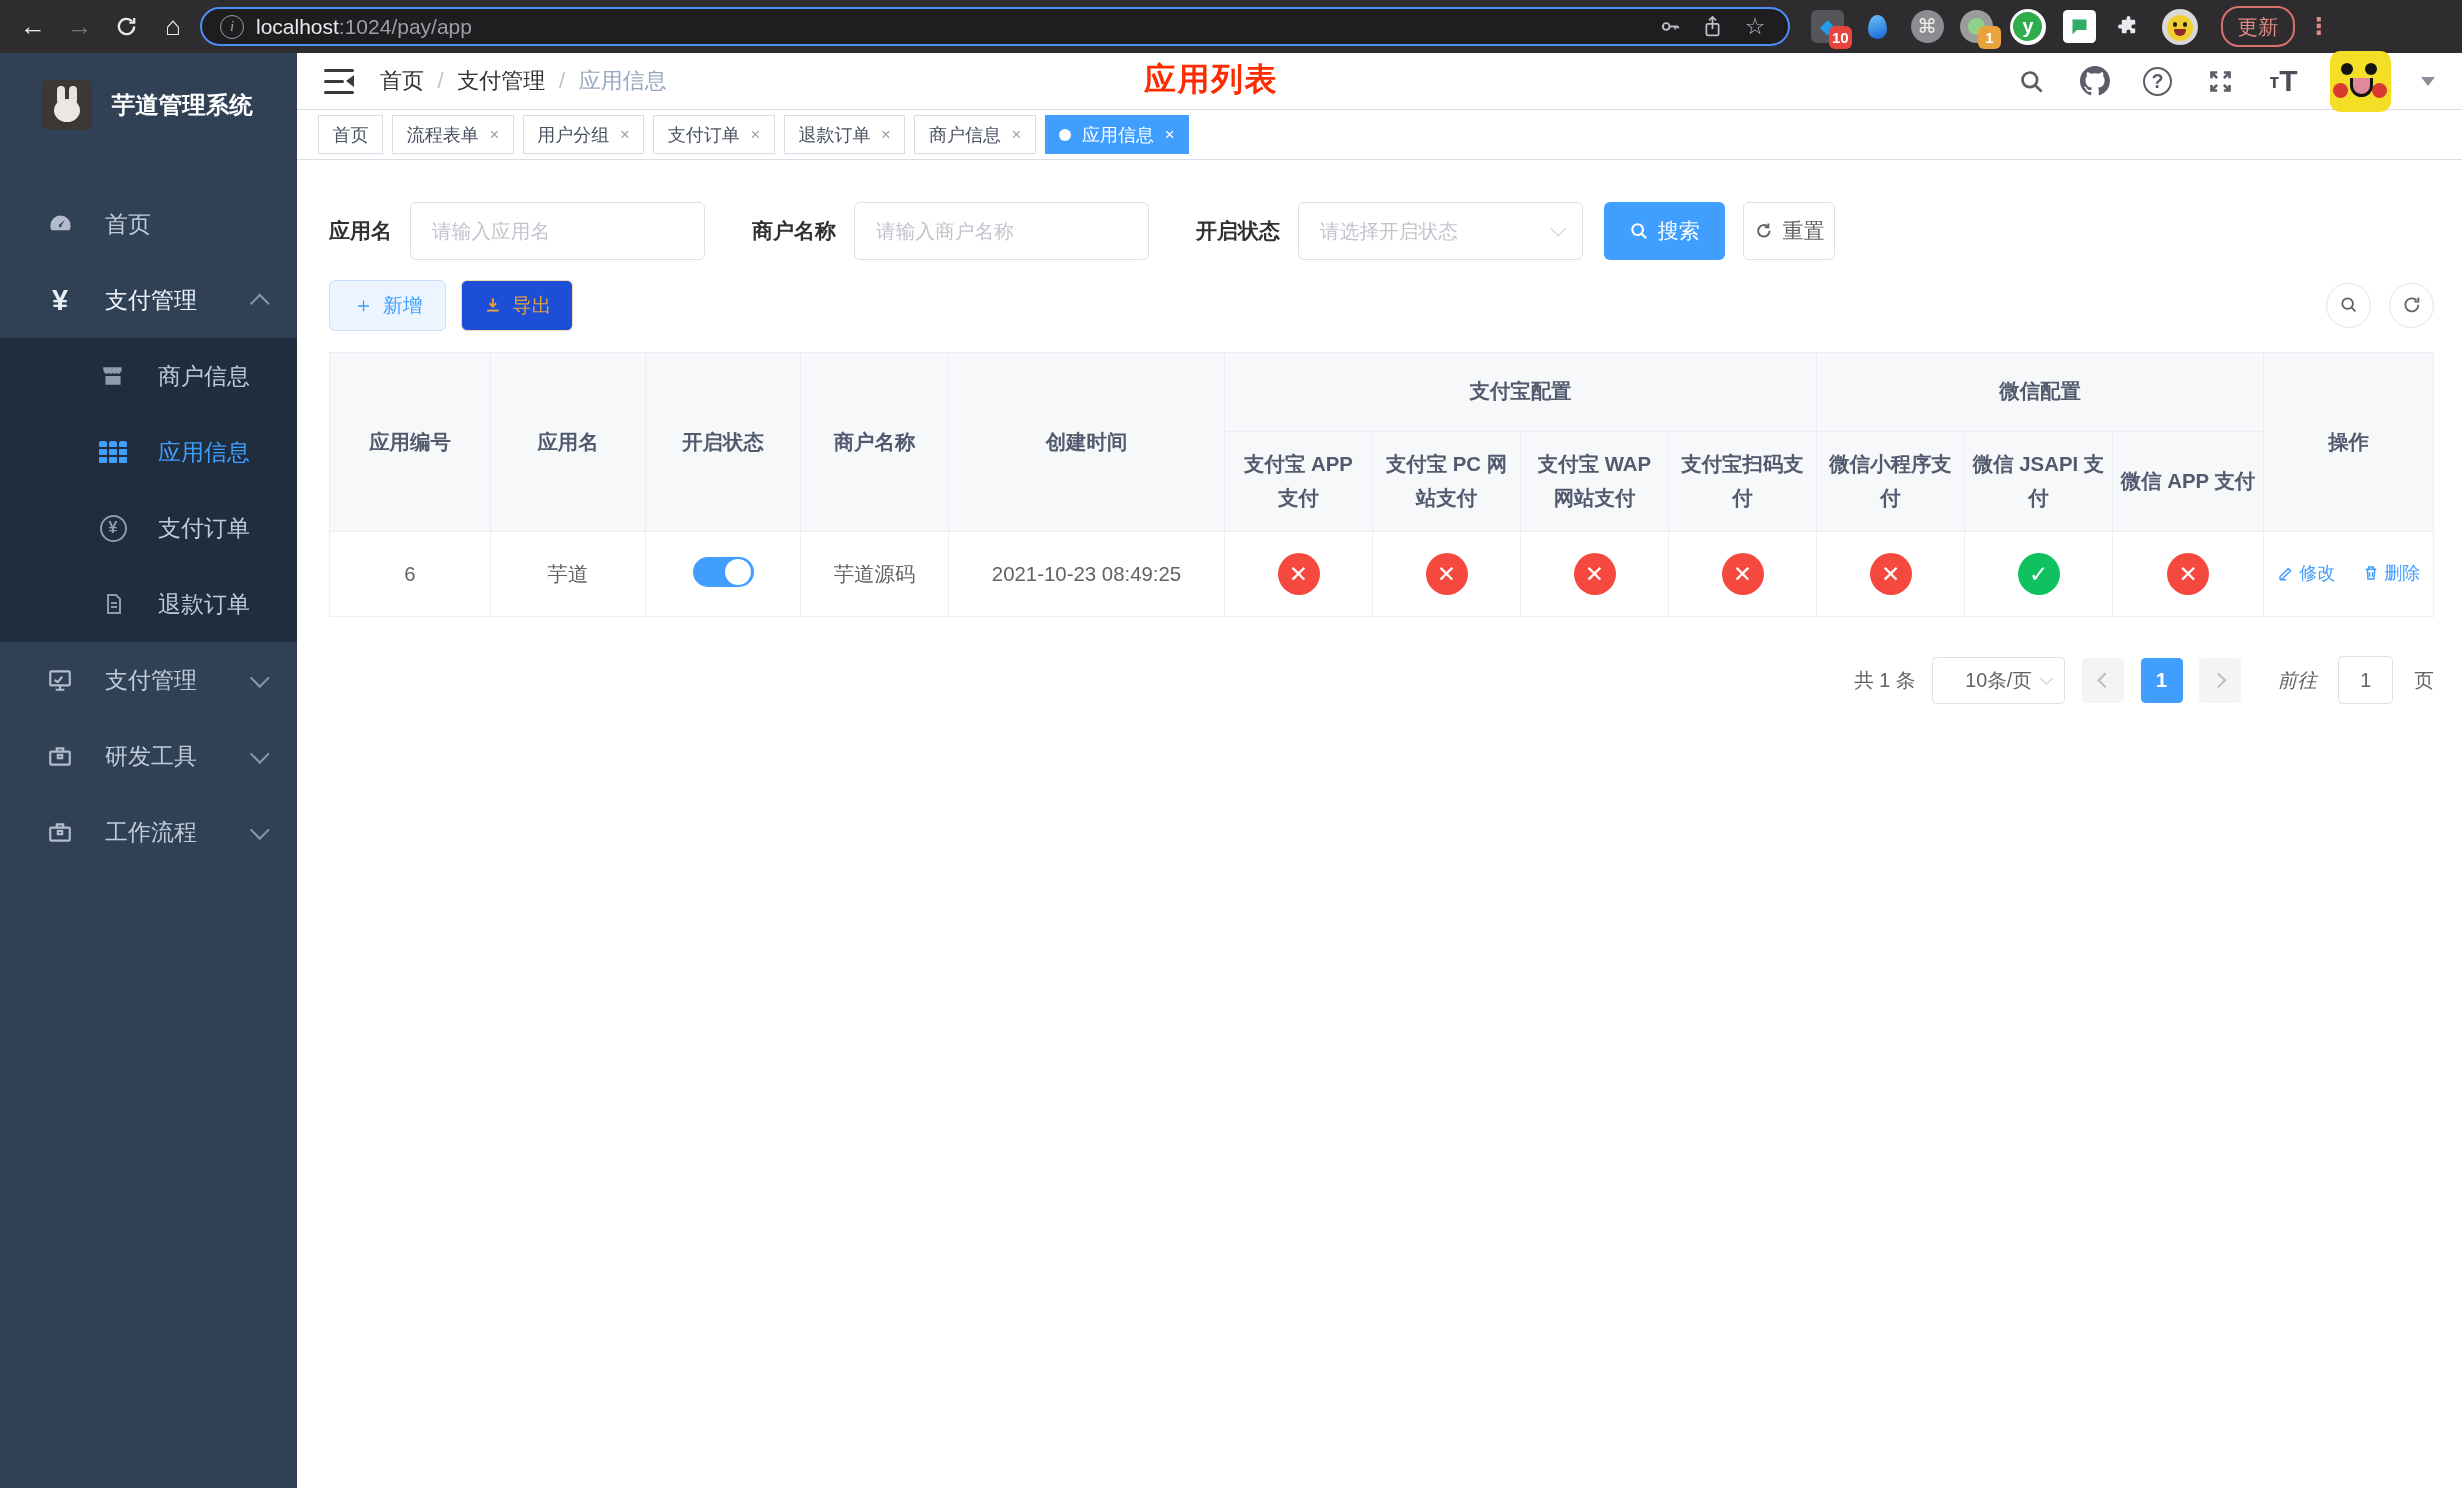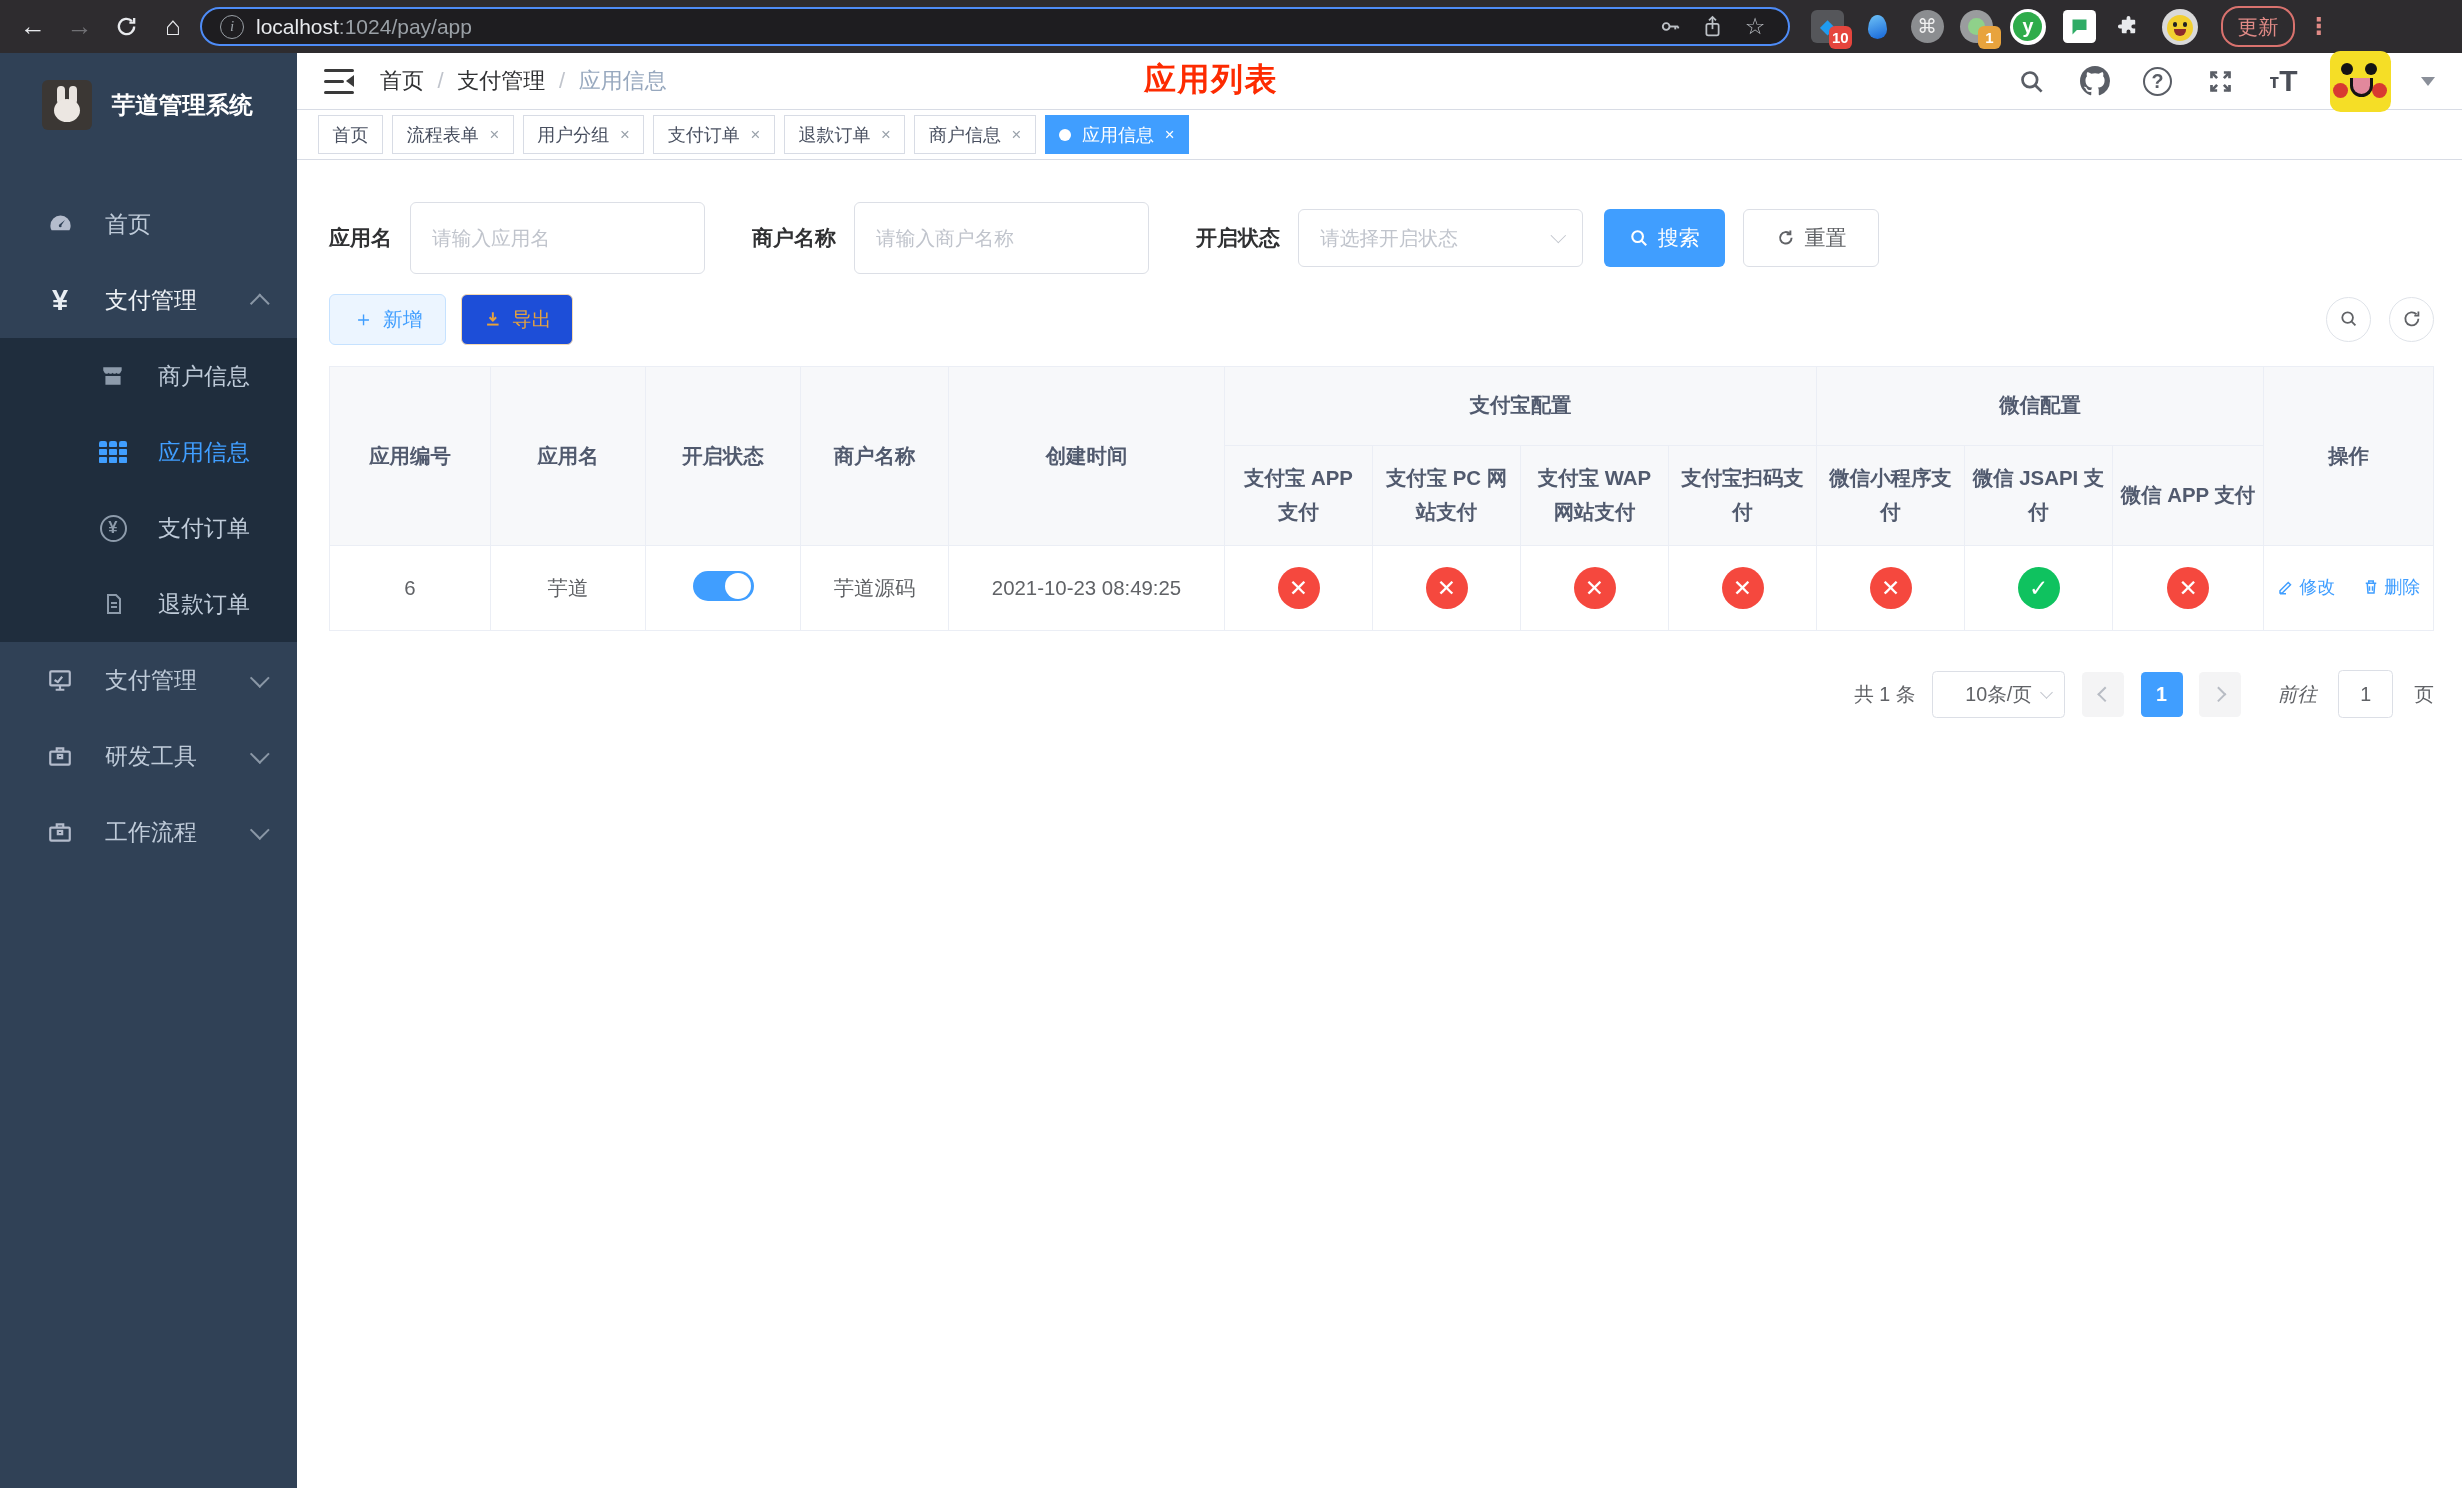--- a/index.html
+++ b/index.html
@@ -79,28 +79,28 @@
   .tag-tab .dot { width:12px; height:12px; border-radius:50%; background:#fff; display:none;}
   .tag-tab .close-x { font-size:16.7px; color:#9aa2ab; }
   .tag-tab.active { background:#409eff; border-color:#409eff; color:#fff; }
   .tag-tab.active .dot { display:inline-block; }
   .tag-tab.active .close-x { color:#fff; }
 
   
   .content { padding:42px 28px 0 32px; }
   .filter-row { display:flex; align-items:center; }
   .f-label { font-size:21px; font-weight:bold; color:#303133; margin-right:18px; white-space:nowrap;}
-  .f-input { width:295px; height:72px; border:1.5px solid #dcdfe6; border-radius:6px; font-size:19.7px; padding:0 21px; color:#606266; background:#fff;}
+  .f-input { width:295px; height:58px; border:1.5px solid #dcdfe6; border-radius:6px; font-size:19.7px; padding:0 21px; color:#606266; background:#fff;}
   .f-input::placeholder { color:#c0c4cc; }
   .f-gap { width:47px; flex:0 0 auto;}
   .f-select { position:relative; width:285px; height:58px; border:1.5px solid #dcdfe6; border-radius:6px; display:flex; align-items:center; padding:0 21px; color:#c0c4cc; font-size:19.7px; background:#fff;}
   .f-select .chevron { position:absolute; right:18px; top:19.7px; width:10.6px; height:10.6px; border-right:1.5px solid #c0c4cc; border-bottom:1.5px solid #c0c4cc; transform:rotate(45deg);}
   .btn { display:inline-flex; align-items:center; justify-content:center; gap:9px; height:58px; border-radius:6px; font-size:21px; border:1.5px solid transparent; cursor:pointer; white-space:nowrap;}
   .btn-search { background:#409eff; color:#fff; padding:0 24px; margin-left:21px;}
-  .btn-reset { background:#fff; color:#606266; border-color:#dcdfe6; padding:0 32px; margin-left:18px;}
+  .btn-reset { background:#fff; color:#606266; border-color:#dcdfe6; padding:0 10px; margin-left:18px;}
 
   .toolbar-row { margin-top:19.7px; display:flex; align-items:center; }
   .btn-sm { height:51px; font-size:19.7px; border-radius:6px; }
   .btn-add { background:#ecf5ff; border-color:#c6e2ff; color:#409eff; padding:0 23px;}
   .btn-export { background:#1d4ed8; border-color:#f5dab1; color:#e6a23c; padding:0 21px; margin-left:15px;}
   .toolbar-right { margin-left:auto; display:flex; gap:18px; }
   .circle-btn { width:45px; height:45px; border-radius:50%; border:1.5px solid #dfe3e9; background:#fff; display:flex; align-items:center; justify-content:center; color:#606266; cursor:pointer;}
 
   
   table.data-table { margin-top:21px; width:100%; border-collapse:collapse; table-layout:fixed; }

